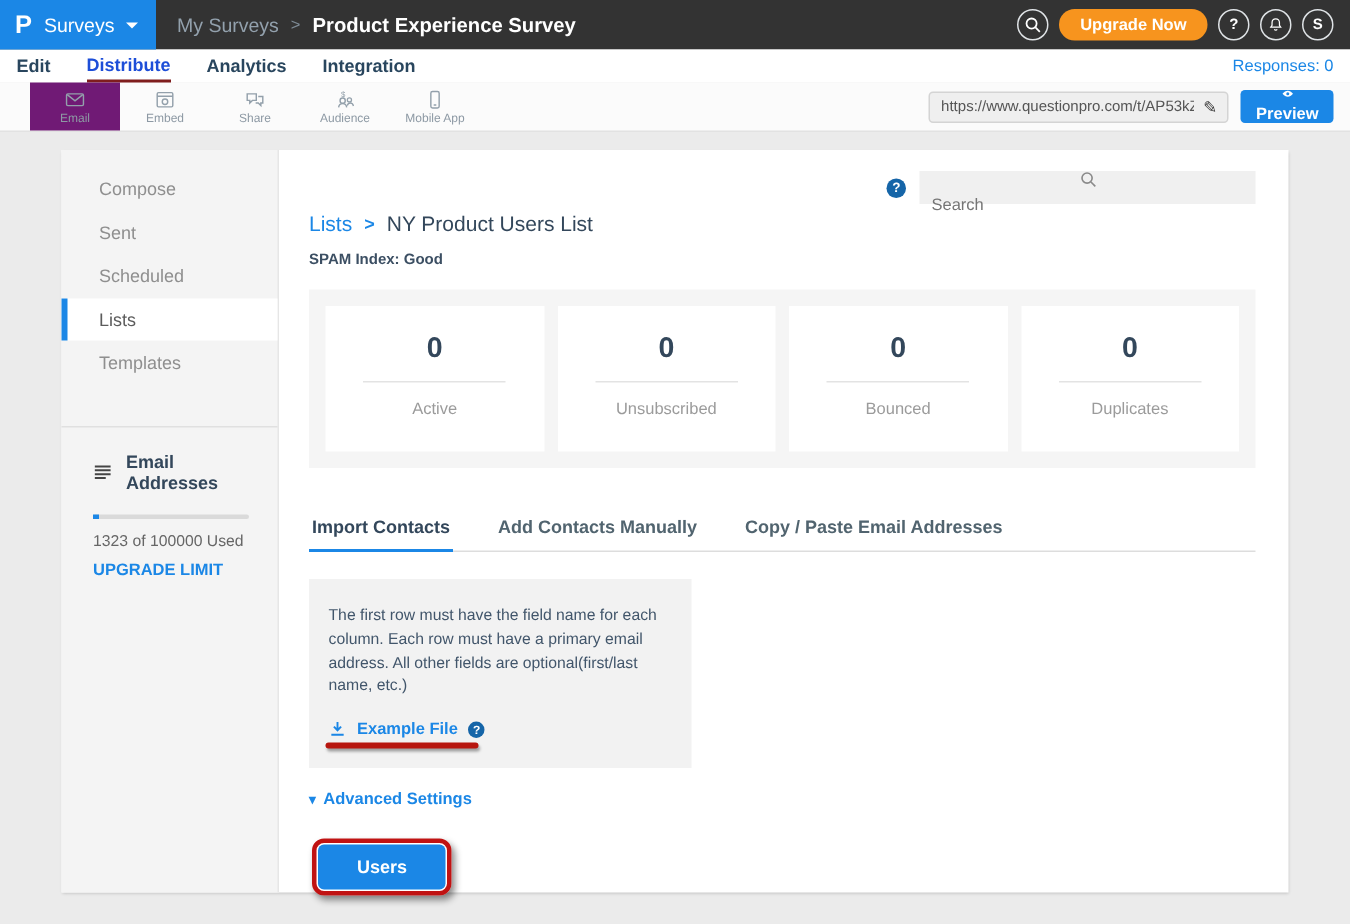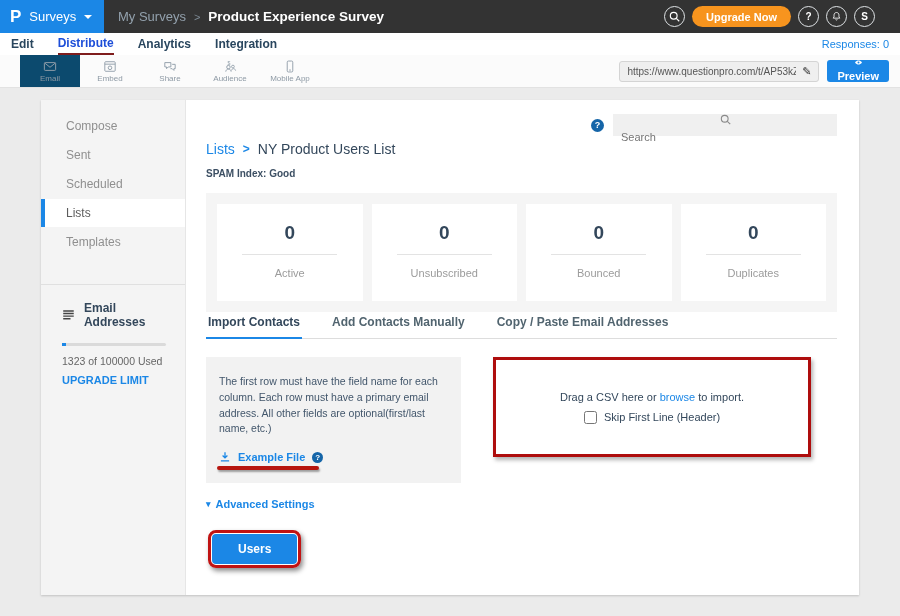--- a/index.html
+++ b/index.html
@@ -11,21 +11,21 @@
   .brand { width:104px; height:33px; background:#1b87e6; display:flex; align-items:center;
     gap:8px; padding:0 10px; cursor:pointer; }
   .logo { color:#fff; font-weight:bold; font-size:17px; }
   .brand-label { color:#fff; font-size:13px; }
   .caret { width:0; height:0; border-left:4px solid transparent; border-right:4px solid transparent;
     border-top:4px solid #fff; }
   .topbar-crumbs { margin-left:14px; display:flex; align-items:center; gap:8px; font-size:13px; }
   .tb-parent { color:#93a1ad; }
   .tb-sep { color:#7d8a95; font-size:11px; }
   .tb-title { color:#fff; font-weight:bold; font-size:13.5px; }
-  .topbar-right { margin-left:auto; display:flex; align-items:flex-end; gap:7px; padding-right:25px; }
+  .topbar-right { margin-left:auto; display:flex; align-items:flex-end; gap:7px; padding-right:11px; }
   .circle-btn { width:21px; height:21px; border:1px solid #dfe3e6; border-radius:50%; color:#fff;
     display:flex; align-items:center; justify-content:center; font-size:10px; font-weight:bold;
     cursor:pointer; background:transparent; }
   .circle-btn svg { width:11px; height:11px; }
   .upgrade-btn { background:#f7941e; color:#fff; border:none; border-radius:11px; font-size:11px;
     font-weight:bold; padding:4px 14px; height:21px; cursor:pointer;
     font-family:"Liberation Sans", sans-serif; }
 
   
   .subnav { height:22px; background:#fff; display:flex; align-items:center; gap:24px; padding:0 11px; }
@@ -33,21 +33,21 @@
   .subnav-item.active { color:#1d4ed8; border-bottom:2px solid #7f1d1d; }
   .responses { margin-left:auto; font-size:11px; color:#1b87e6; }
 
   
   .toolbar { height:33px; background:#fbfbfb; border-bottom:1px solid #e2e2e2; display:flex;
     align-items:stretch; padding-left:20px; }
   .channel { width:60px; display:flex; flex-direction:column; align-items:center; justify-content:center;
     gap:1px; color:#93a0ab; cursor:pointer; }
   .channel svg { width:14px; height:13px; }
   .ch-label { font-size:8px; color:#8d99a4; }
-  .channel.active { background:#0c4a6e; }
+  .channel.active { background:#701a75; }
   .toolbar-right { margin-left:auto; display:flex; align-items:center; gap:8px; padding-right:11px; }
   .url-box { width:200px; height:21px; background:#efefef; border:1px solid #d4d4d4; border-radius:3px;
     display:flex; align-items:center; padding:0 7px; gap:6px; cursor:text; }
   .url-text { flex:1; font-size:10px; color:#555; white-space:nowrap; overflow:hidden; }
   .pencil { font-size:11px; color:#333; cursor:pointer; }
   .preview-btn { background:#1b87e6; color:#fff; border:none; border-radius:3px; height:22px;
     padding:0 10px; font-size:11px; font-weight:bold; display:flex; align-items:center; gap:5px;
     cursor:pointer; font-family:"Liberation Sans", sans-serif;flex-direction:column; }
   .preview-btn svg { width:13px; height:9px; }
 
@@ -85,21 +85,21 @@
   .crumb-sep { color:#1b87e6; font-size:12px; font-weight:bold; }
   .crumb-current { color:#33475b; }
   .spam { margin-top:11px; font-size:10px; font-weight:bold; color:#3c4f63; }
 
   .stats { margin-top:14px; background:#f5f5f5; padding:11px; display:flex; gap:9px; }
   .stat-card { flex:1; background:#fff; text-align:center; padding:18px 0 22px; }
   .stat-value { font-size:19px; font-weight:bold; color:#33475b; line-height:22px; }
   .stat-divider { width:65%; border-bottom:1px solid #e3e3e3; margin:10px auto 12px; }
   .stat-label { font-size:11px; color:#9b9b9b; }
 
-  .tabs { margin-top:3px; border-bottom:1px solid #dddddd; display:flex; gap:28px; }
+  .tabs { margin-top:32px; border-bottom:1px solid #dddddd; display:flex; gap:28px; }
   .tab { font-size:12px; font-weight:bold; color:#51646f; padding:0 2px 8px; border-bottom:2px solid transparent;
     margin-bottom:-1px; cursor:pointer; }
   .tab.active { color:#33475b; border-bottom-color:#1b87e6; }
 
   .import-row { margin-top:18px; display:flex; gap:32px; align-items:flex-start; }
   .filereq { width:255px; background:#f2f2f2; padding:11px 13px 13px; }
   .filereq-title { font-size:11px; font-weight:bold; color:#33475b; }
   .filereq-body { margin-top:6px; font-size:10.5px; color:#42566b; line-height:1.5; }
   .example-row { margin-top:14px; display:inline-flex; align-items:center; gap:7px; position:relative;
     padding-bottom:7px; }
@@ -302,31 +302,20 @@
           <div class="example-row">
             <svg viewBox="0 0 14 14">
                 <path d="M7 1.5v6.2M4.2 5.2 7 8l2.8-2.8M2.2 11.5h9.6" fill="none" stroke="currentColor" stroke-width="1.5"></path>
               </svg>
             <span class="example-link">Example File</span>
             <span class="help-dot small">?</span>
             <span class="annot-underline"></span>
           </div>
         </div>
 
-        <div class="dropzone">
-          <div class="drop-text">
-            <span>Drag a CSV here or</span>
-            <span class="browse-link">browse</span>
-            <span>to import.</span>
-          </div>
-          <label class="skip-row">
-            <input type="checkbox" style="">
-            <span>Skip First Line (Header)</span>
-          </label>
-        </div>
       </div>
 
       <div class="advanced">
         <span class="adv-caret">▾</span>
         <span>Advanced Settings</span>
       </div>
 
       <div class="upload-wrap">
         <button class="upload-btn">Users</button>
       </div>

